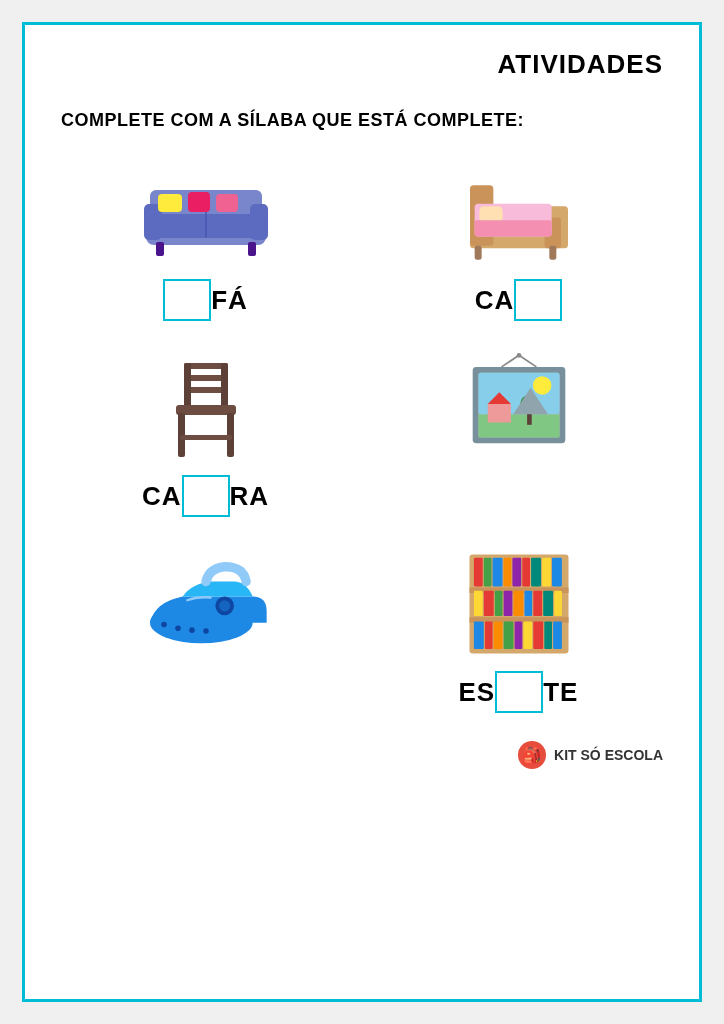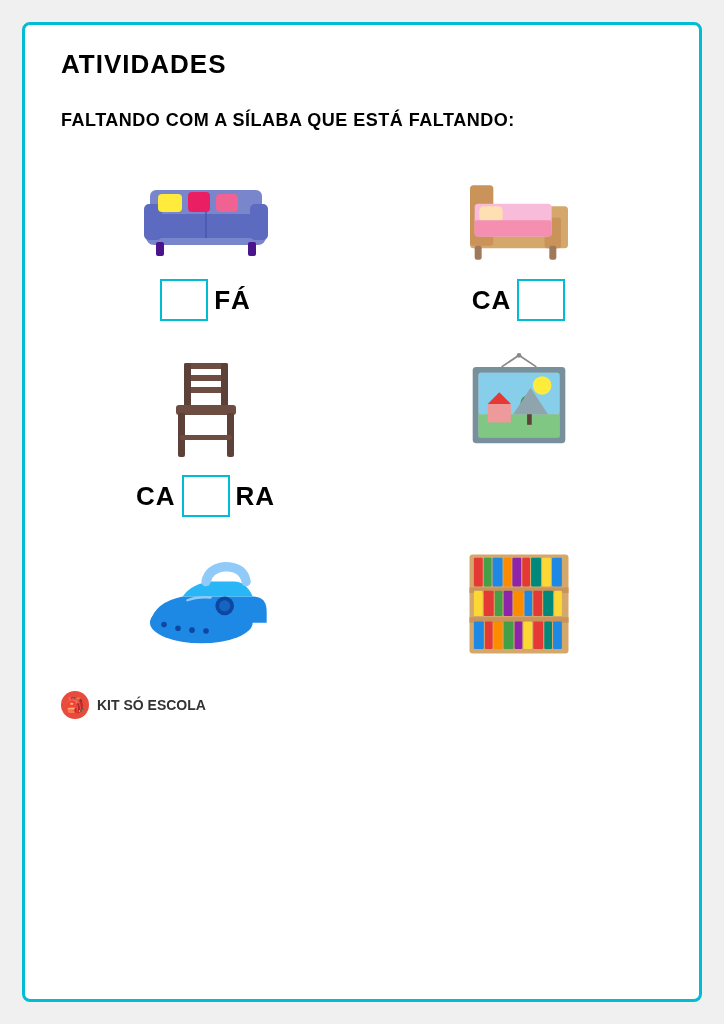--- a/index.html
+++ b/index.html
@@ -12,25 +12,25 @@
       justify-content: center;
       align-items: center;
       font-family: Arial, sans-serif;
     }
 
     .page {
       width: 680px;
       min-height: 980px;
       background: white;
       border: 3px solid #00bcd4;
-      border-radius: 8px;
+      border-radius: 0;
       padding: 24px 36px 24px 36px;
       display: flex;
       flex-direction: column;
-      align-items: flex-start;
+      align-items: flex-end;
     }
 
     .page-title {
       font-size: 26px;
       font-weight: bold;
       text-align: center;
       margin-bottom: 28px;
       letter-spacing: 1px;
     }
 
@@ -63,21 +63,21 @@
       height: 110px;
       display: flex;
       align-items: center;
       justify-content: center;
       margin-bottom: 4px;
     }
 
     .exercise-word {
       display: flex;
       align-items: center;
-      gap: 6px;
+      gap: 0;
       font-size: 26px;
       font-weight: bold;
       letter-spacing: 1px;
     }
 
     .blank-box {
       width: 48px;
       height: 42px;
       border: 2px solid #00bcd4;
       display: inline-block;
@@ -111,21 +111,21 @@
       font-size: 16px;
     }
   </style>
 </head>
 <body>
 
 <div class="page">
 
   <div class="page-title">ATIVIDADES</div>
 
-  <div class="instruction">FALTANDO COM A SÍLABA QUE ESTÁ FALTANDO:</div>
+  <div class="instruction">COMPLETE COM A SÍLABA QUE ESTÁ COMPLETE:</div>
 
   <div class="exercises-grid">
 
     <div class="exercise">
       <div class="exercise-image">
         <svg viewBox="0 0 140 100" class="sofa-svg">
 
           <rect x="10" y="45" width="120" height="38" rx="8" fill="#7986cb"></rect>
 
           <rect x="18" y="50" width="104" height="26" rx="4" fill="#5c6bc0"></rect>
@@ -289,20 +289,25 @@
           <rect x="24" y="66" width="7" height="25" rx="1" fill="#e53935"></rect>
           <rect x="32" y="66" width="8" height="25" rx="1" fill="#fb8c00"></rect>
           <rect x="41" y="66" width="9" height="25" rx="1" fill="#43a047"></rect>
           <rect x="51" y="66" width="7" height="25" rx="1" fill="#8e24aa"></rect>
           <rect x="59" y="66" width="8" height="25" rx="1" fill="#fdd835"></rect>
           <rect x="68" y="66" width="9" height="25" rx="1" fill="#e53935"></rect>
           <rect x="78" y="66" width="7" height="25" rx="1" fill="#00897b"></rect>
           <rect x="86" y="66" width="8" height="25" rx="1" fill="#1e88e5"></rect>
         </svg>
       </div>
+      <div class="exercise-word">
+        <span>ES</span>
+        <div class="blank-box"></div>
+        <span>TE</span>
+      </div>
     </div>
 
   </div>
 
   <div class="footer">
     <div class="footer-icon">🎒</div>
     <span>KIT SÓ ESCOLA</span>
   </div>
 
 </div>

